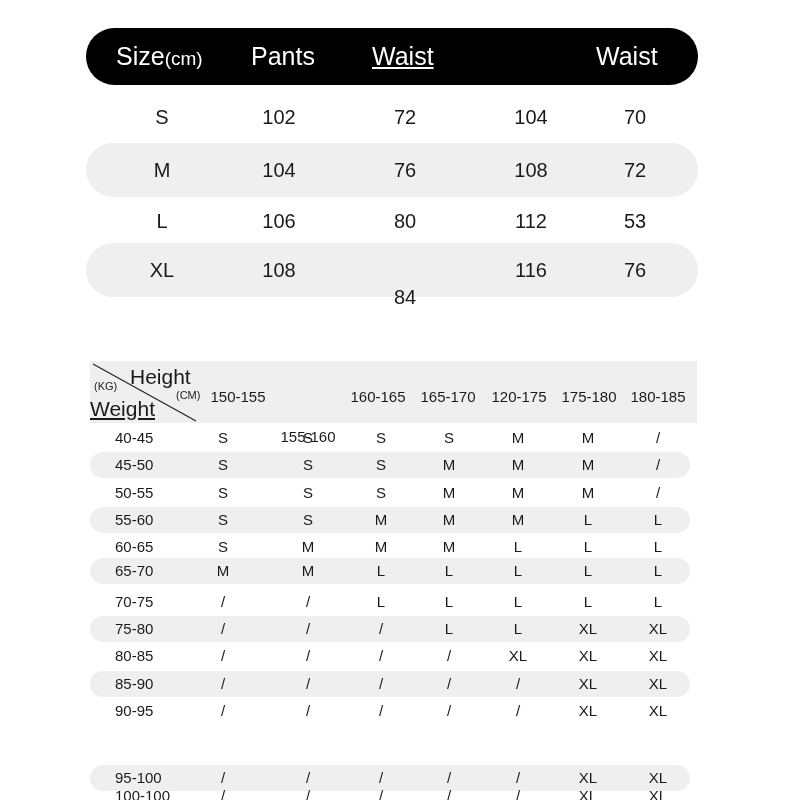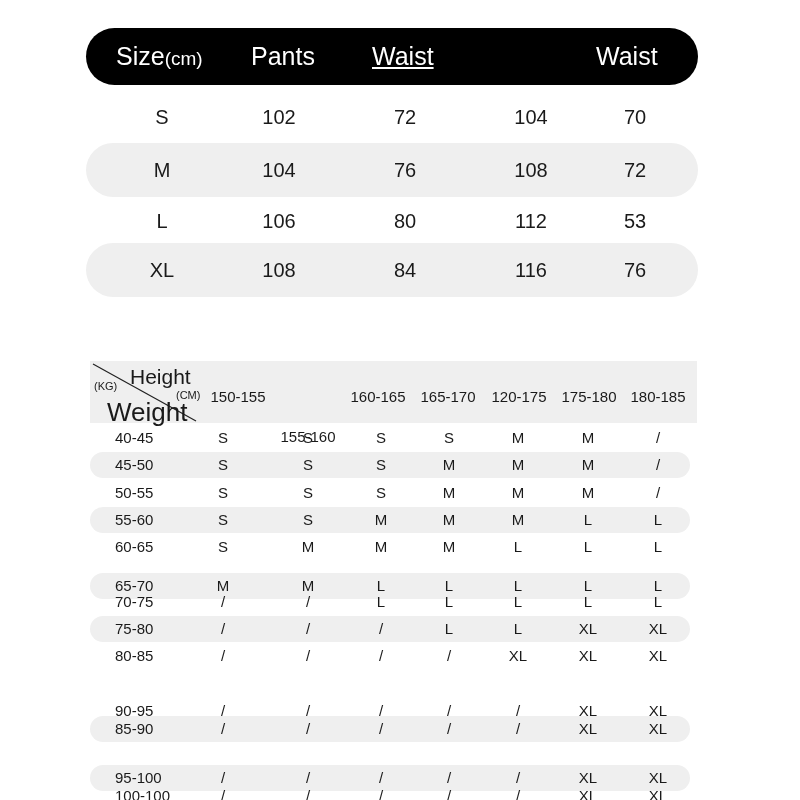--- a/index.html
+++ b/index.html
@@ -14,21 +14,21 @@
   .top-header .th small { font-size:19px; }
   .top-row { position:absolute; left:86px; width:612px; height:54px; }
   .top-row.shaded { background:#efefef; border-radius:27px; }
   .top-row .td { position:absolute; top:0; height:54px; line-height:54px;
                  font-size:20px; text-align:center; transform:translateX(-50%); }
 
   
   .bt-header { position:absolute; left:90px; top:361px; width:607px; height:62px; background:#efefef; }
   .diag { position:absolute; left:0; top:0; }
   .lbl-height { position:absolute; left:40px; top:4px; font-size:21px; }
-  .lbl-weight { position:absolute; left:17px; top:36px; font-size:26px; }
+  .lbl-weight { position:absolute; left:0; top:36px; font-size:21px;text-decoration:underline; }
   .lbl-kg { position:absolute; left:4px; top:19px; font-size:11px; }
   .lbl-cm { position:absolute; left:86px; top:28px; font-size:11px; }
   .col-h { position:absolute; top:27px; font-size:15px; transform:translateX(-50%); white-space:nowrap; }
 
   .bt-row { position:absolute; left:90px; width:600px; height:26px; }
   .bt-row.shaded { background:#efefef; border-radius:13px; }
   .bt-row .wt { position:absolute; left:25px; top:0; line-height:26px; font-size:15px; }
   .bt-row .cell { position:absolute; top:0; line-height:26px; font-size:15px; transform:translateX(-50%); }
 </style>
 </head>
@@ -59,21 +59,21 @@
   <div class="top-row" style="top:194px;">
     <span class="td" style="left:76px;">L</span>
     <span class="td" style="left:193px;">106</span>
     <span class="td" style="left:319px;">80</span>
     <span class="td" style="left:445px;">112</span>
     <span class="td" style="left:549px;">53</span>
   </div>
   <div class="top-row shaded" style="top:243px;">
     <span class="td" style="left:76px;">XL</span>
     <span class="td" style="left:193px;">108</span>
-    <span class="td" style="left:319px;">84</span>
+    <span class="td" style="left:319px;margin-top:27px;">84</span>
     <span class="td" style="left:445px;">116</span>
     <span class="td" style="left:549px;">76</span>
   </div>
 </div>
 
 <div>
   <div class="bt-header">
     <svg class="diag" width="110" height="62">
       <line x1="3" y1="3" x2="106" y2="60" stroke="#222" stroke-width="1.2"></line>
     </svg>
@@ -135,21 +135,21 @@
       <div class="bt-row" style="top: 534.2px;">
         <span class="wt">60-65</span>
         <span class="cell" style="left: 133px;">S</span>
         <span class="cell" style="left: 218px;">M</span>
         <span class="cell" style="left: 291px;">M</span>
         <span class="cell" style="left: 359px;">M</span>
         <span class="cell" style="left: 428px;">L</span>
         <span class="cell" style="left: 498px;">L</span>
         <span class="cell" style="left: 568px;">L</span>
       </div>
-      <div class="bt-row shaded" style="top: 573px;">
+      <div class="bt-row shaded" style="top: 558px;">
         <span class="wt">65-70</span>
         <span class="cell" style="left: 133px;">M</span>
         <span class="cell" style="left: 218px;">M</span>
         <span class="cell" style="left: 291px;">L</span>
         <span class="cell" style="left: 359px;">L</span>
         <span class="cell" style="left: 428px;">L</span>
         <span class="cell" style="left: 498px;">L</span>
         <span class="cell" style="left: 568px;">L</span>
       </div>
       <div class="bt-row" style="top: 588.8px;">
@@ -175,21 +175,21 @@
       <div class="bt-row" style="top: 643.4px;">
         <span class="wt">80-85</span>
         <span class="cell" style="left: 133px;">/</span>
         <span class="cell" style="left: 218px;">/</span>
         <span class="cell" style="left: 291px;">/</span>
         <span class="cell" style="left: 359px;">/</span>
         <span class="cell" style="left: 428px;">XL</span>
         <span class="cell" style="left: 498px;">XL</span>
         <span class="cell" style="left: 568px;">XL</span>
       </div>
-      <div class="bt-row shaded" style="top: 670.7px; margin-top: 45px;">
+      <div class="bt-row shaded" style="top: 670.7px;">
         <span class="wt">85-90</span>
         <span class="cell" style="left: 133px;">/</span>
         <span class="cell" style="left: 218px;">/</span>
         <span class="cell" style="left: 291px;">/</span>
         <span class="cell" style="left: 359px;">/</span>
         <span class="cell" style="left: 428px;">/</span>
         <span class="cell" style="left: 498px;">XL</span>
         <span class="cell" style="left: 568px;">XL</span>
       </div>
       <div class="bt-row" style="top: 698px;">

